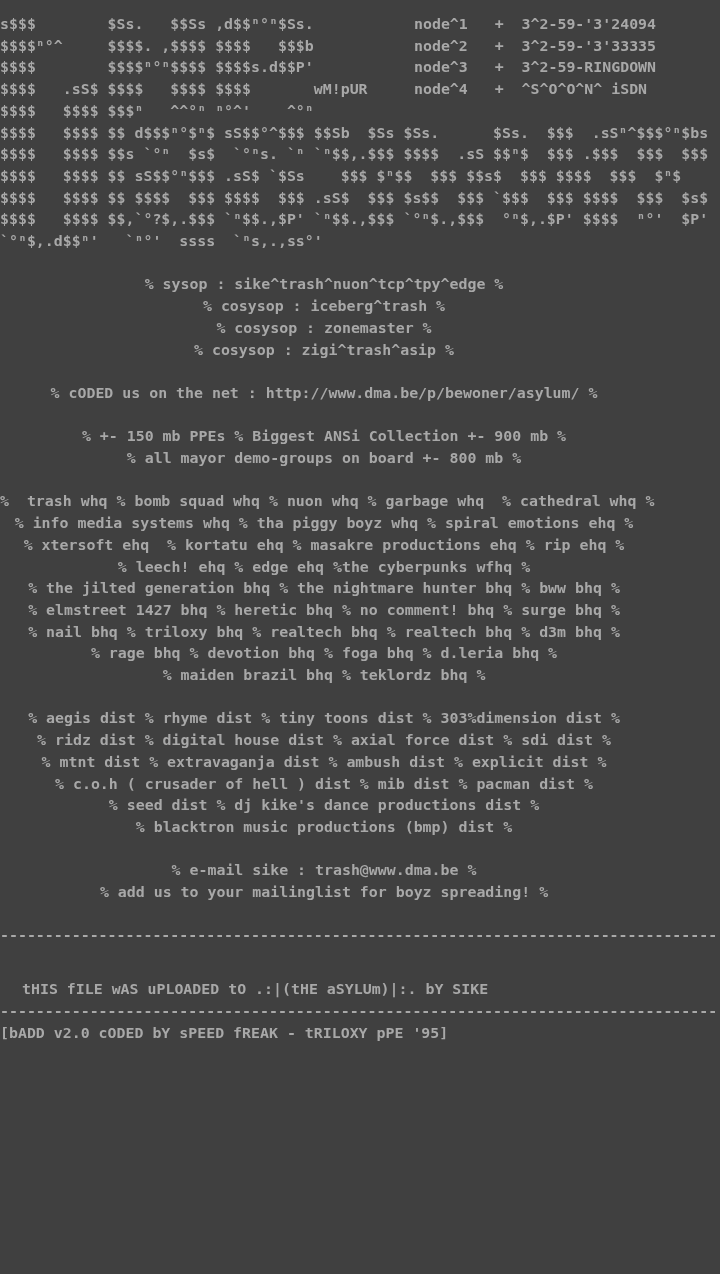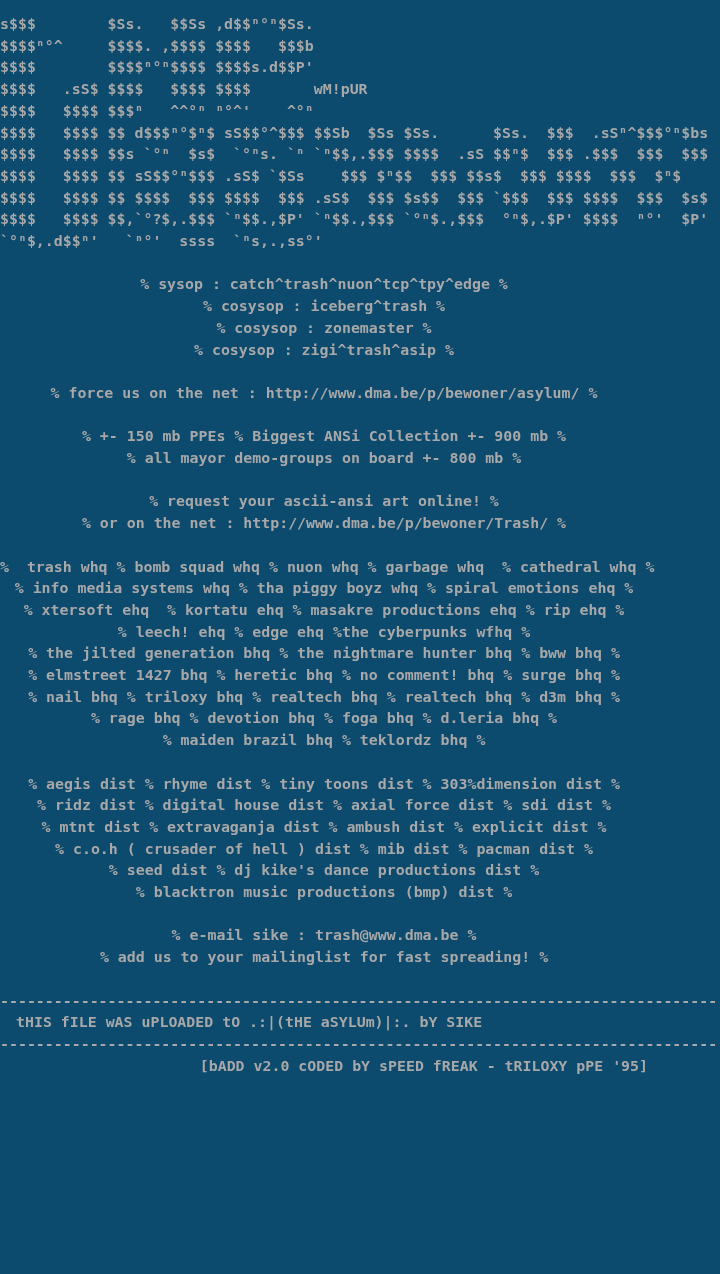--- a/index.html
+++ b/index.html
@@ -6,21 +6,21 @@
     margin: 0;
     padding: 0;
     background: #000000;
   }
   .screen {
     position: relative;
     width: 720px;
     height: 1274px;
     box-sizing: border-box;
     padding-top: 14px;
-    background: #0c4a6e;
+    background: #404040;
     color: #a8a8a8;
     font-family: "DejaVu Sans Mono", "Liberation Mono", monospace;
     font-size: 14.9px;
     line-height: 21.7px;
     font-weight: bold;
     overflow: hidden;
   }
   pre, .line {
     margin: 0;
     padding: 0;
@@ -33,71 +33,74 @@
   }
   .sec {
     margin-top: 21.7px; 
   }
   .nodes {
     position: absolute;
     left: 414px; 
     top: 14px;
   }
   .footer-info {
-    padding-left: 16px;
+    padding-left: 22px;
+    margin-top: 32px;
   }
   .center-line {
-    text-align: right;
+    text-align: left;
     width: 648px;
   }
 </style>
 </head>
 <body>
 
 <div class="screen">
 
   <pre class="line">s$$$        $Ss.   $$Ss ,d$$ⁿ°ⁿ$Ss.
 $$$$ⁿ°^     $$$$. ,$$$$ $$$$   $$$b
 $$$$        $$$$ⁿ°ⁿ$$$$ $$$$s.d$$P'
 $$$$   .sS$ $$$$   $$$$ $$$$       wM!pUR
 $$$$   $$$$ $$$ⁿ   ^^°ⁿ ⁿ°^'    ^°ⁿ
 $$$$   $$$$ $$ d$$$ⁿ°$ⁿ$ sS$$°^$$$ $$Sb  $Ss $Ss.      $Ss.  $$$  .sSⁿ^$$$°ⁿ$bs
 $$$$   $$$$ $$s `°ⁿ  $s$  `°ⁿs. `ⁿ `ⁿ$$,.$$$ $$$$  .sS $$ⁿ$  $$$ .$$$  $$$  $$$
 $$$$   $$$$ $$ sS$$°ⁿ$$$ .sS$ `$Ss    $$$ $ⁿ$$  $$$ $$s$  $$$ $$$$  $$$  $ⁿ$
 $$$$   $$$$ $$ $$$$  $$$ $$$$  $$$ .sS$  $$$ $s$$  $$$ `$$$  $$$ $$$$  $$$  $s$
 $$$$   $$$$ $$,`°?$,.$$$ `ⁿ$$.,$P' `ⁿ$$.,$$$ `°ⁿ$.,$$$  °ⁿ$,.$P' $$$$  ⁿ°'  $P'
 `°ⁿ$,.d$$ⁿ'   `ⁿ°'  ssss  `ⁿs,.,ss°'</pre>
+  <pre class="line nodes">node^1   +  3^2-59-'3'24094
+node^2   +  3^2-59-'3'33335
+node^3   +  3^2-59-RINGDOWN
+node^4   +  ^S^O^O^N^ iSDN</pre>
 
   <div class="body-col">
-    <pre class="line sec">% sysop : catch^trash^nuon^tcp^tpy^edge %
+    <pre class="line sec">% sysop : sike^trash^nuon^tcp^tpy^edge %
 % cosysop : iceberg^trash %
 % cosysop : zonemaster %
 % cosysop : zigi^trash^asip %</pre>
-    <pre class="line sec">% force us on the net : http://www.dma.be/p/bewoner/asylum/ %</pre>
+    <pre class="line sec">% cODED us on the net : http://www.dma.be/p/bewoner/asylum/ %</pre>
     <pre class="line sec">% +- 150 mb PPEs % Biggest ANSi Collection +- 900 mb %
 % all mayor demo-groups on board +- 800 mb %</pre>
-    <pre class="line sec">% request your ascii-ansi art online! %
-% or on the net : http://www.dma.be/p/bewoner/Trash/ %</pre>
     <pre class="line sec">%  trash whq % bomb squad whq % nuon whq % garbage whq  % cathedral whq %
 % info media systems whq % tha piggy boyz whq % spiral emotions ehq %
 % xtersoft ehq  % kortatu ehq % masakre productions ehq % rip ehq %
 % leech! ehq % edge ehq %the cyberpunks wfhq %
 % the jilted generation bhq % the nightmare hunter bhq % bww bhq %
 % elmstreet 1427 bhq % heretic bhq % no comment! bhq % surge bhq %
 % nail bhq % triloxy bhq % realtech bhq % realtech bhq % d3m bhq %
 % rage bhq % devotion bhq % foga bhq % d.leria bhq %
 % maiden brazil bhq % teklordz bhq %</pre>
     <pre class="line sec">% aegis dist % rhyme dist % tiny toons dist % 303%dimension dist %
 % ridz dist % digital house dist % axial force dist % sdi dist %
 % mtnt dist % extravaganja dist % ambush dist % explicit dist %
 % c.o.h ( crusader of hell ) dist % mib dist % pacman dist %
 % seed dist % dj kike's dance productions dist %
 % blacktron music productions (bmp) dist %</pre>
     <pre class="line sec">% e-mail sike : trash@www.dma.be %
-% add us to your mailinglist for fast spreading! %</pre>
+% add us to your mailinglist for boyz spreading! %</pre>
   </div>
 
   <pre class="line sec">--------------------------------------------------------------------------------</pre>
   <div class="footer-info">
     <pre class="line">tHIS fILE wAS uPLOADED tO .:|(tHE aSYLUm)|:. bY SIKE</pre>
   </div>
   <pre class="line">--------------------------------------------------------------------------------</pre>
   <pre class="line center-line">[bADD v2.0 cODED bY sPEED fREAK - tRILOXY pPE '95]</pre>
 
 </div>

